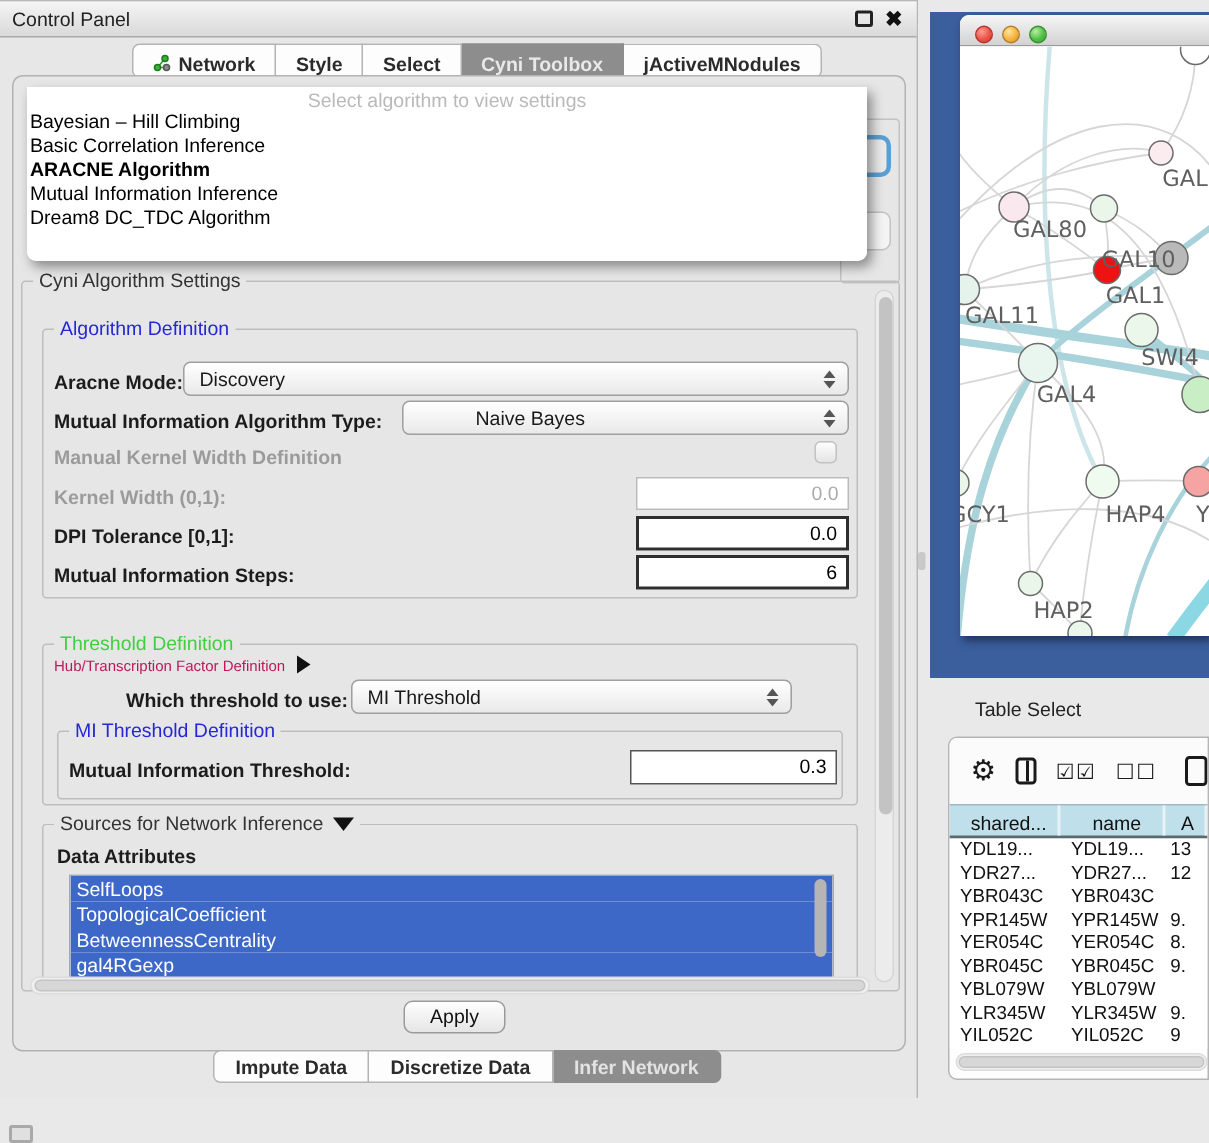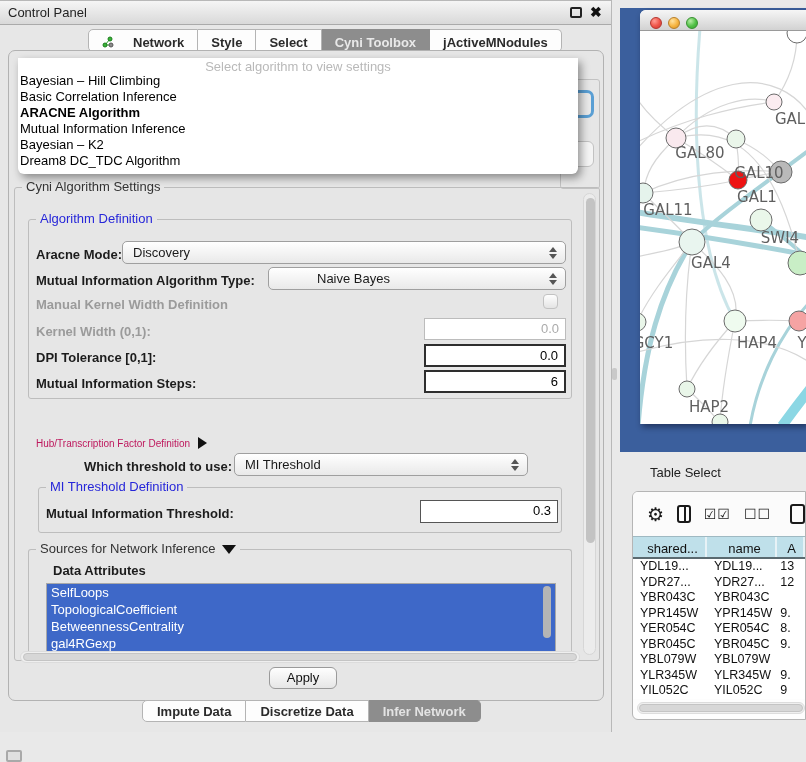--- a/index.html
+++ b/index.html
@@ -9,21 +9,21 @@
 
   
   .cp-window { left:0; top:8; width:612px; height:732px; background:#e7e7e7; border-right:1px solid #b8b8b8; border-top:1px solid #b8b8b8; }
   .cp-titlebar { left:0; top:0; width:100%; height:24px; background:linear-gradient(#f5f5f5,#d9d9d9); border-bottom:1px solid #aaa; }
   .cp-title { left:8px; top:4px; font-size:13px; color:#222; }
   .float-btn { left:570px; top:6px; width:12px; height:11px; border:2px solid #222; border-radius:2px; }
   .close-btn { left:590px; top:3px; font-size:14px; font-weight:bold; color:#111; }
 
   
   .tabbar { left:88px; top:28px; height:23px; display:flex; }
-  .tab { background:#fdfdfd; border:1px solid #b4b4b4; border-left:none; padding:3px 13px 0 13px; font-weight:bold; color:#2b2b2b; white-space:nowrap; height:23px; display:flex; align-items:center; gap:19px; }
+  .tab { background:#fdfdfd; border:1px solid #b4b4b4; border-left:none; padding:3px 13px 0 13px; font-weight:bold; color:#2b2b2b; white-space:nowrap; height:23px; display:flex; align-items:center; gap:5px; }
   .tab:first-child { border-left:1px solid #b4b4b4; border-radius:5px 0 0 5px; }
   .tab:last-child { border-radius:0 5px 5px 0; }
   .tab.selected { background:#8d8d8d; color:#e9e9e9; border-color:#8d8d8d; }
   .net-icon { width:12px; height:12px; display:inline-block; }
 
   .tab-content { left:8px; top:49px; width:596px; height:651px; background:#e6e6e6; border:1px solid #b2b2b2; border-radius:7px; }
 
   
   .groupbox { position:absolute; border:1px solid #bdbdbd; border-radius:3px; }
   .gb-label { position:absolute; top:-9px; left:7px; background:#e6e6e6; padding:0 4px; font-size:13px; color:#333; white-space:nowrap; }
@@ -152,21 +152,20 @@
   <div class="abs frag-border" style="left:556px; top:140px; width:38px; height:26px; border-radius:6px; background:#f4f4f4;"></div>
 
   <div class="abs popup">
     <div class="prompt">Select algorithm to view settings</div>
     <div>
 
     <div class="dd-item">Bayesian – Hill Climbing</div>
         <div class="dd-item">Basic Correlation Inference</div>
         <div class="dd-item bold">ARACNE Algorithm</div>
         <div class="dd-item">Mutual Information Inference</div>
-        <div class="dd-item">Bayesian – K2</div>
         <div class="dd-item">Dream8 DC_TDC Algorithm</div>
       </div>
   </div>
 
   <div class="groupbox" style="left:14px; top:186px; width:586px; height:474px;">
     <span class="gb-label">Cyni Algorithm Settings</span>
   </div>
 
   <div class="vtrack" style="left:583px; top:192px; width:13px; height:462px;">
     <div class="vthumb" style="left:2px; top:4px; width:9px; height:345px;"></div>
@@ -203,39 +202,42 @@
   <div class="fieldlabel" style="left:36px; top:349px;">DPI Tolerance [0,1]:</div>
   <div class="tfield enabled" style="left:424px; top:343px; width:142px; height:23px;">0.0</div>
 
   <div class="fieldlabel" style="left:36px; top:375px;">Mutual Information Steps:</div>
   <div class="tfield enabled" style="left:424px; top:369px; width:142px; height:23px;">6</div>
 
   <div class="abs" style="left:36px; top:400px; font-size:10px; color:#be185d;margin-top:36px;">
     <span>Hub/Transcription Factor Definition</span><span class="disclosure-right"></span>
   </div>
 
+  <div class="groupbox" style="left:28px; top:428px; width:544px; height:108px;">
+    <span class="gb-label green">Threshold Definition</span>
+  </div>
   <div class="fieldlabel" style="left:84px; top:458px;">Which threshold to use:</div>
   <div class="combo" style="left:234px; top:452px; width:294px; height:23px;">
     <span>MI Threshold</span>
     <span class="spin">
         <span class="up"></span>
         <span class="dn"></span>
       </span>
   </div>
 
   <div class="groupbox" style="left:38px; top:486px; width:524px; height:46px;">
     <span class="gb-label blue">MI Threshold Definition</span>
   </div>
   <div class="fieldlabel" style="left:46px; top:505px;">Mutual Information Threshold:</div>
   <div class="tfield soft" style="left:420px; top:499px; width:138px; height:23px;">0.3</div>
 
   <div class="groupbox" style="left:28px; top:548px; width:544px; height:112px; border-bottom:none;">
     <span class="gb-label"><span>Sources for Network Inference</span><span class="disclosure-down"></span></span>
   </div>
-  <div class="fieldlabel" style="left:38px; top:562px;margin-left:15px;">Data Attributes</div>
+  <div class="fieldlabel" style="left:38px; top:562px;">Data Attributes</div>
   <div class="attr-list" style="left:46px; top:582px; width:510px; height:70px;">
 
   <div class="attr-item">SelfLoops</div>
       <div class="attr-item">TopologicalCoefficient</div>
       <div class="attr-item">BetweennessCentrality</div>
       <div class="attr-item">gal4RGexp</div>
     </div>
   <div class="vtrack" style="left:541px; top:585px; width:12px; height:62px; border:none; background:transparent;">
     <div class="vthumb" style="left:2px; top:0; width:8px; height:52px; background:#b5b5b5;"></div>
   </div>

